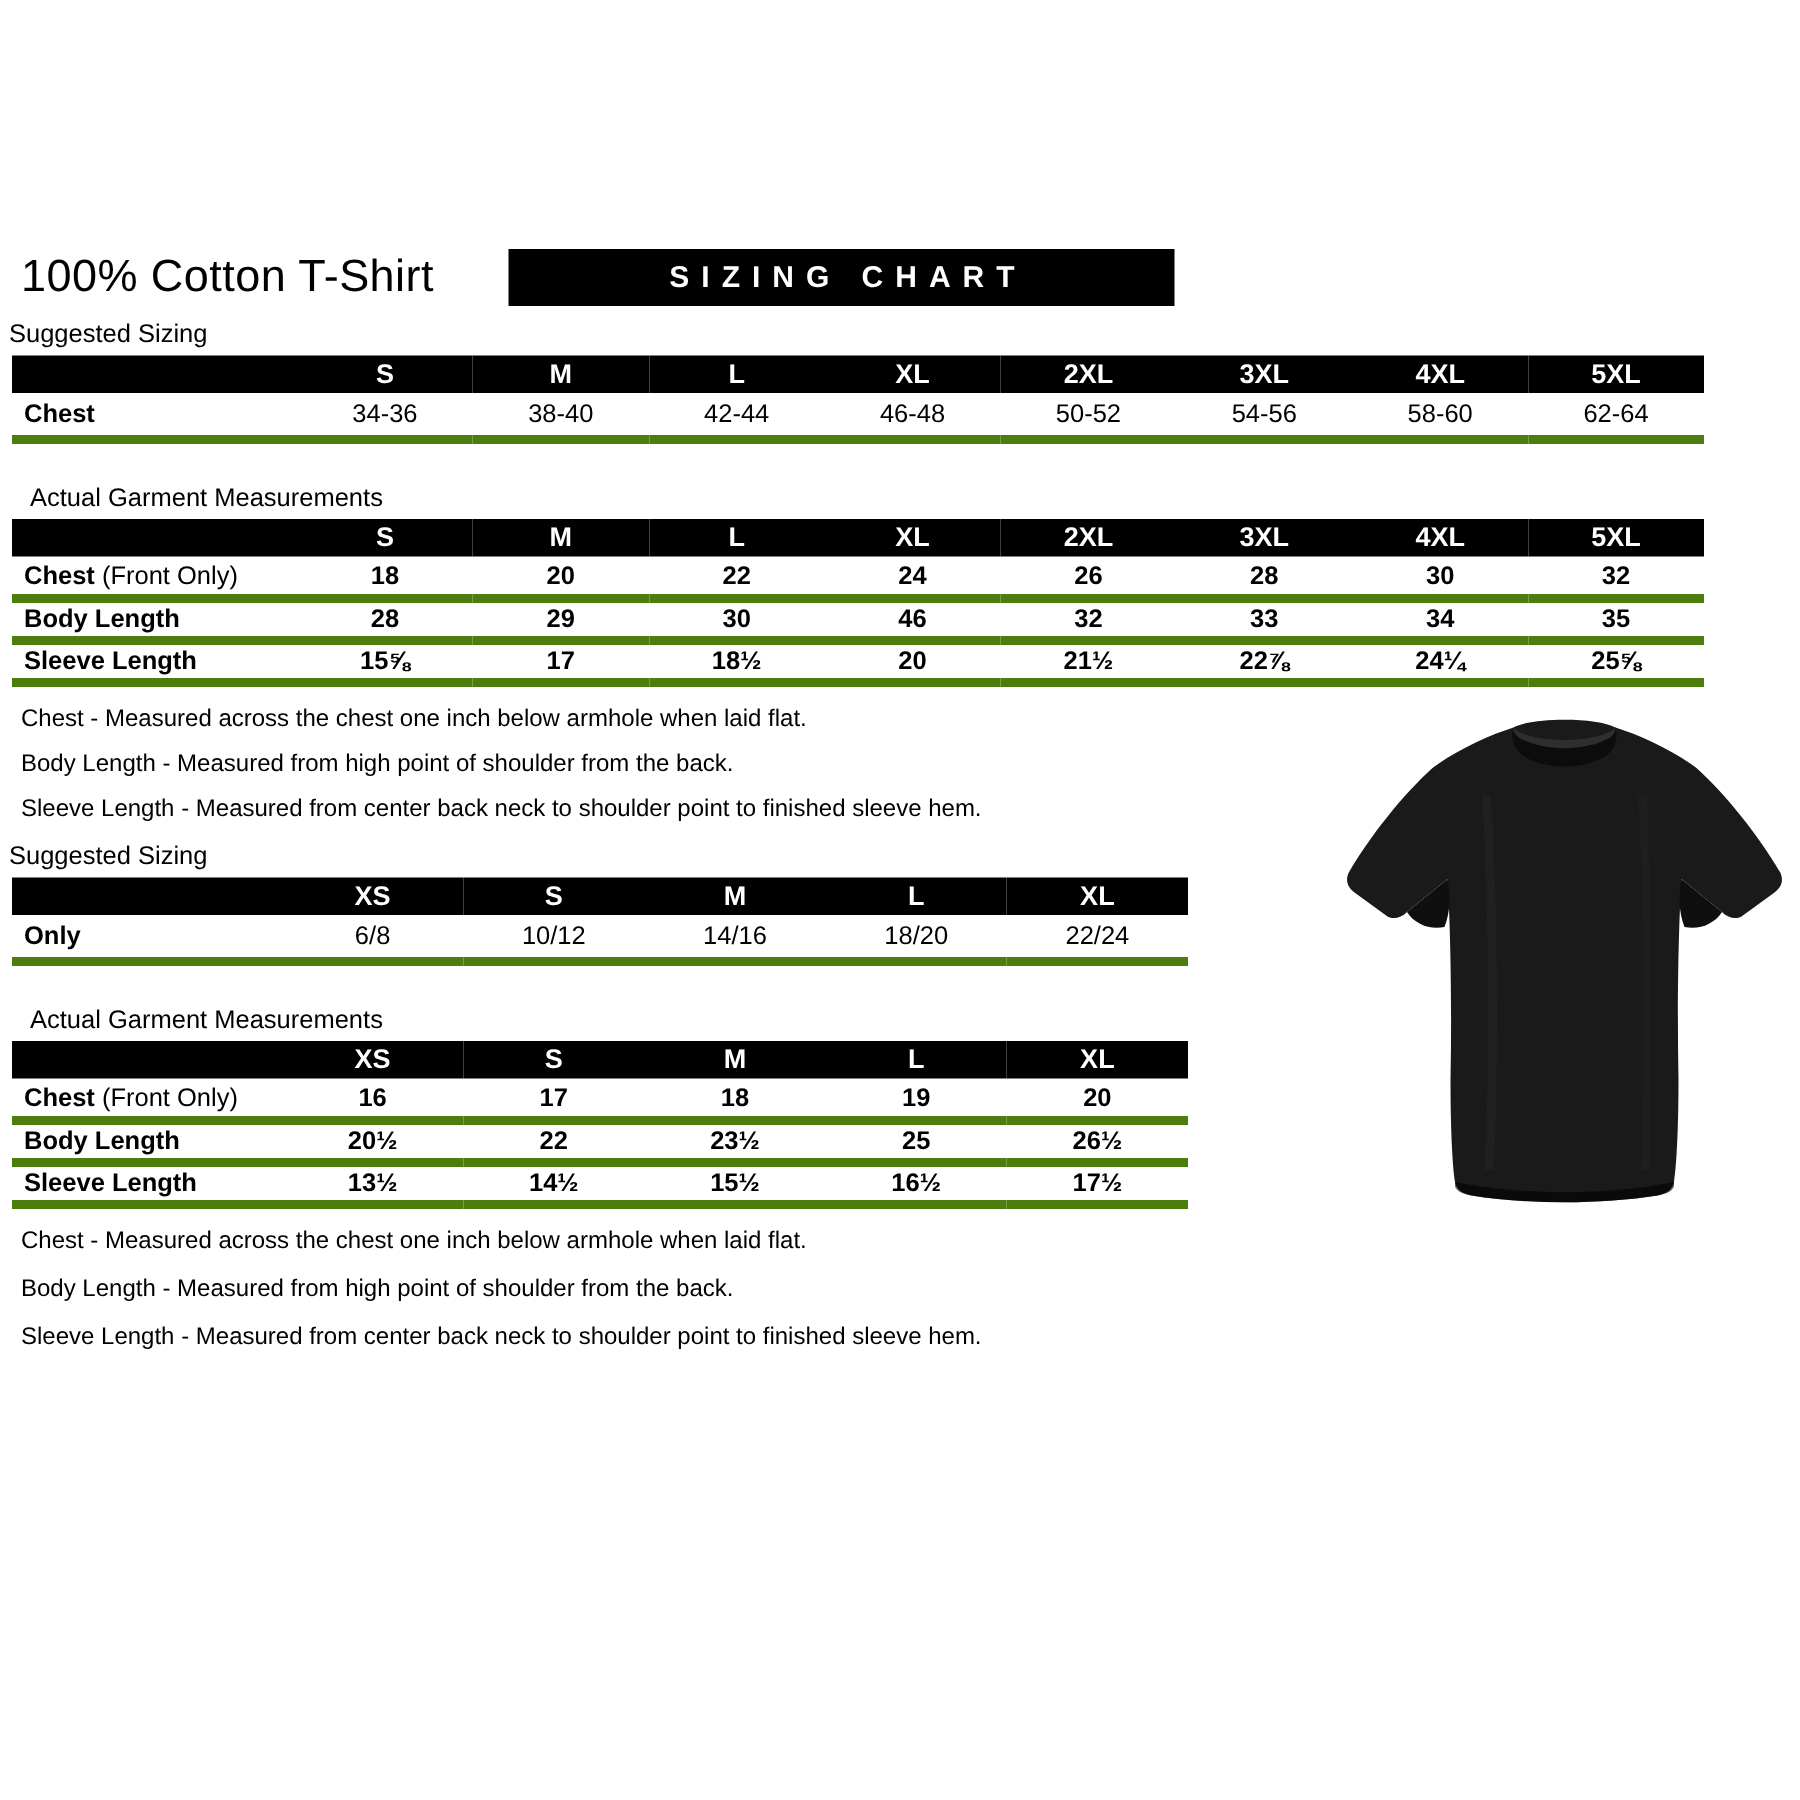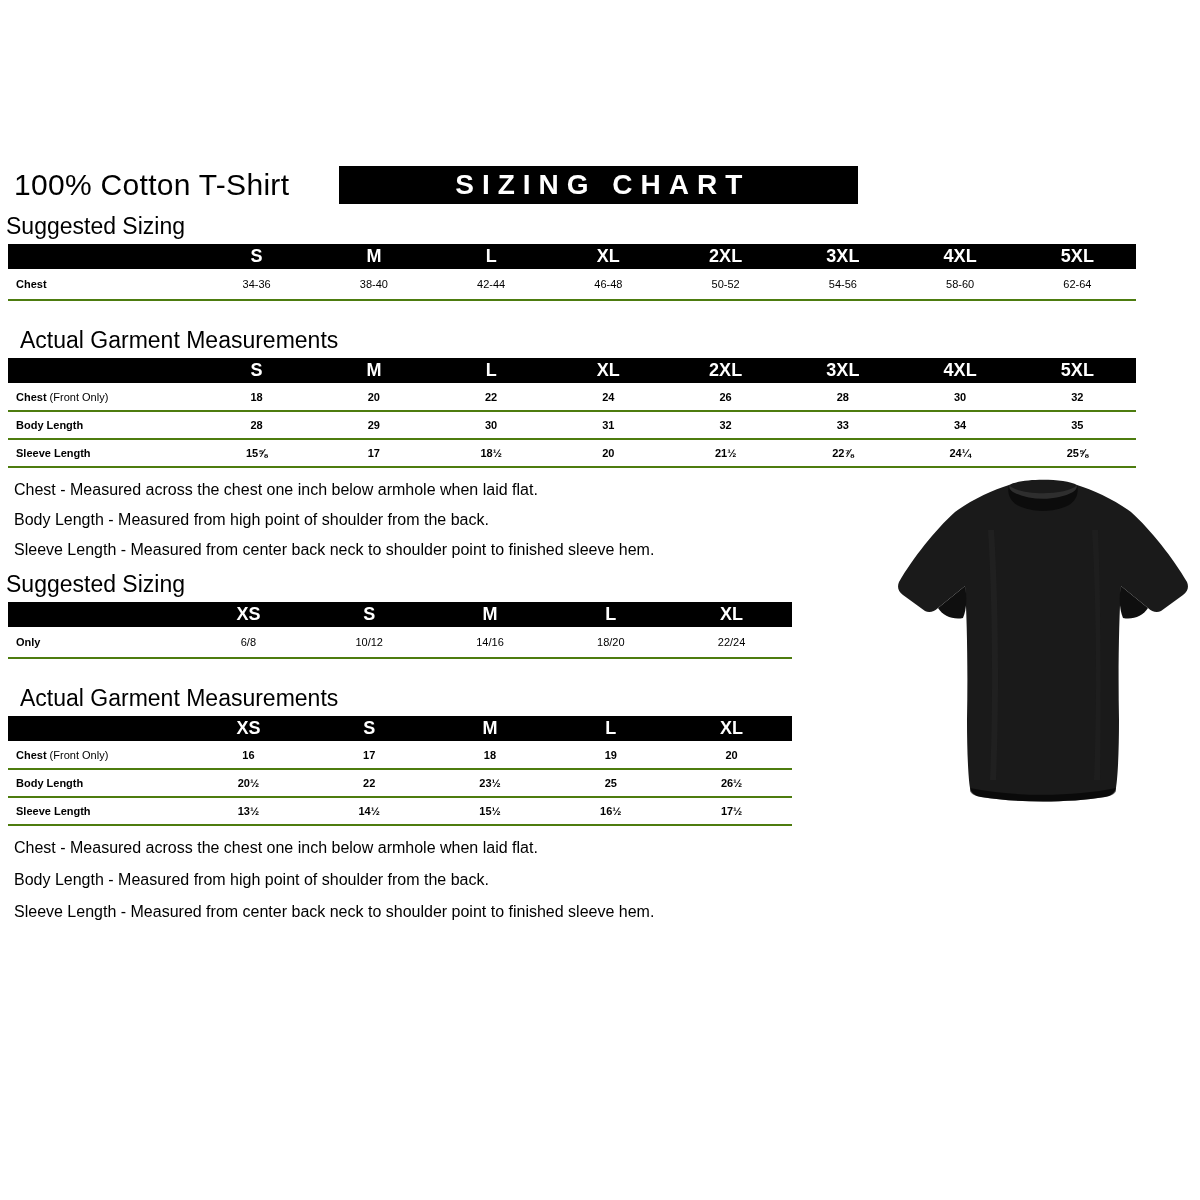--- a/index.html
+++ b/index.html
@@ -3,32 +3,32 @@
 <meta charset="utf-8">
 <style>
   * { margin:0; padding:0; box-sizing:border-box; }
   html,body { width:1200px; height:1200px; background:#ffffff; }
   body { font-family:"Liberation Sans", sans-serif; color:#000; position:relative; overflow:hidden; }
 
   .page { position:absolute; top:166px; left:0; width:1200px; }
 
   .header-row { display:flex; align-items:flex-start; }
   .adult-title { font-size:30px; font-weight:400; margin-left:14px; margin-top:2px; letter-spacing:.3px; }
-  .banner { margin-left:50px; width:519px; height:38px; background:#000; color:#fff;
+  .banner { margin-left:50px; width:444px; height:38px; background:#000; color:#fff;
             display:flex; align-items:center; justify-content:center;
-            font-size:28px; font-weight:700; letter-spacing:8px; padding-left:8px; }
-
-  .section-label { font-size:23px; margin:9px 0 4px 6px; }
+            font-size:20px; font-weight:700; letter-spacing:8px; padding-left:8px; }
+
+  .section-label { font-size:17px; margin:9px 0 4px 6px; }
   .section-label.tight { margin-top:26px;margin-left:20px; }
 
   table { border-collapse:collapse; table-layout:fixed; margin-left:8px; }
   .adult-table { width:1128px; }
   .youth-table { width:784px; }
   th { background:#000; color:#fff; font-size:18px; font-weight:700; height:25px; text-align:center; padding:0; }
-  td { font-size:11px; text-align:center; border-bottom:2px solid #4d7c0f; vertical-align:middle; }
+  td { font-size:17px; text-align:center; border-bottom:6px solid #4d7c0f; vertical-align:middle; }
   .suggested-table td { height:31px; }
   .actual-table td { height:28px;font-weight:bold; }
   td.rowlabel { text-align:left; padding-left:8px; font-weight:700; }
   td.rowlabel .suffix { font-weight:400; }
 
   .notes { margin:13px 12px 0 14px; }
   .notes p { font-size:16px; margin-bottom:12px; }
   .notes.youth-notes p { margin-bottom:14px; }
 
   .youth-title { font-size:26px; font-weight:700; margin:14px 0 0 2px; }
@@ -124,21 +124,21 @@
         <td>26</td>
         <td>28</td>
         <td>30</td>
         <td>32</td>
       </tr>
       <tr>
         <td class="rowlabel"><span>Body Length</span><span class="suffix"></span></td>
         <td>28</td>
         <td>29</td>
         <td>30</td>
-        <td>31</td>
+        <td>46</td>
         <td>32</td>
         <td>33</td>
         <td>34</td>
         <td>35</td>
       </tr>
       <tr>
         <td class="rowlabel"><span>Sleeve Length</span><span class="suffix"></span></td>
         <td>15⅝</td>
         <td>17</td>
         <td>18½</td>

